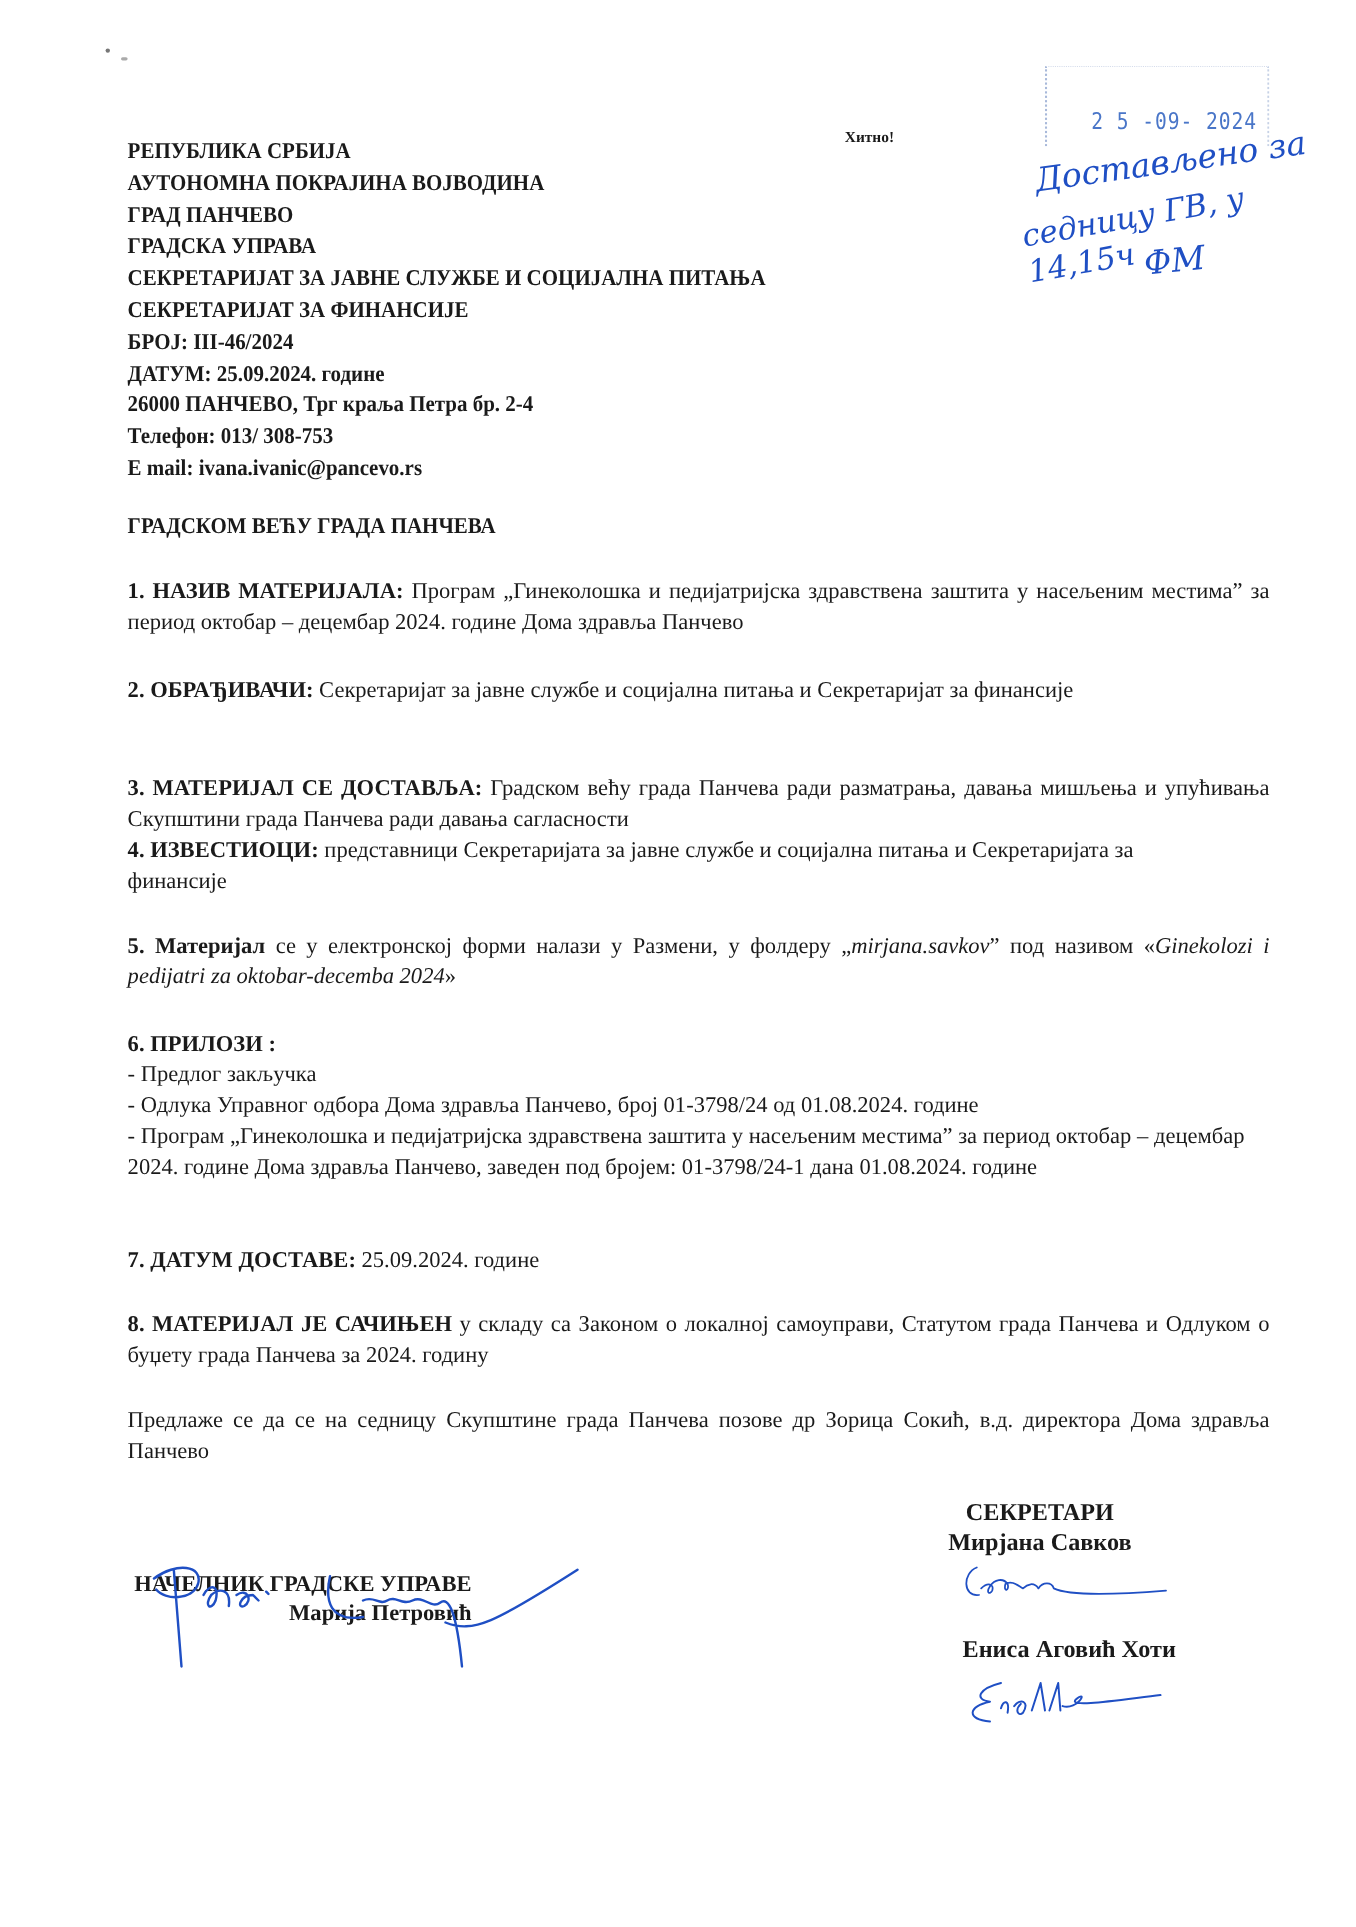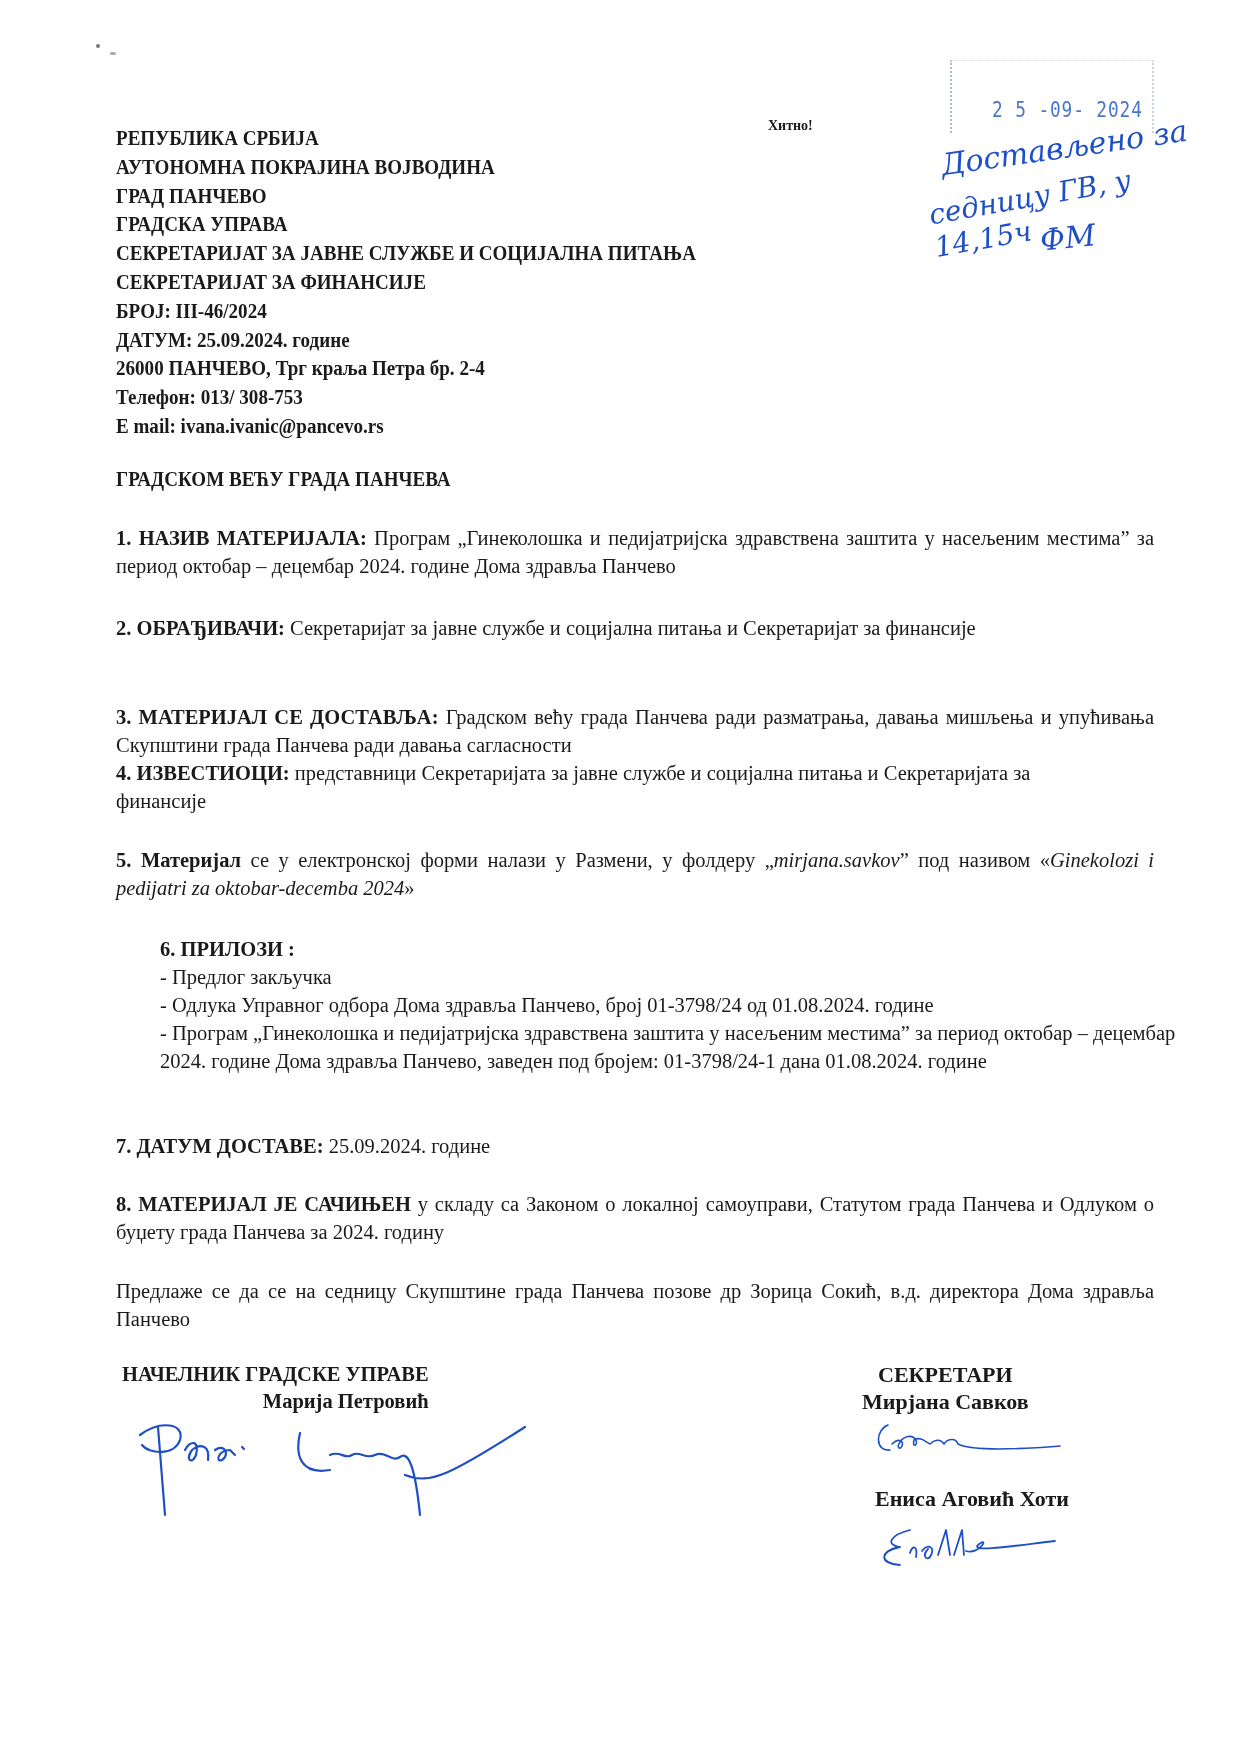--- a/index.html
+++ b/index.html
@@ -10,21 +10,21 @@
   }
   .abs { position: absolute; }
   .hdr { left: 116px; top: 124px; font-weight: bold; font-size: 20.5px; line-height: 28.8px; transform: scaleX(0.93); transform-origin: left top; }
   .hdr div { white-space: nowrap; }
   .urgent { left: 768px; top: 118px; font-weight: bold; font-size: 14px; }
   .addressee { left: 116px; top: 468px; font-weight: bold; font-size: 20.5px; transform: scaleX(0.93); transform-origin: left top; white-space: nowrap; }
   .sec { left: 116px; width: 1038px; font-size: 20.5px; line-height: 28px; text-align: justify; }
   .sec b { font-weight: bold; }
   .sec i { font-style: italic; }
   .list-item { white-space: nowrap; }
-  .sig-left { left: 122px; top: 1361px; font-weight: bold; font-size: 20.5px; line-height: 27px; }
+  .sig-left { left: 122px; top: 1427px; font-weight: bold; font-size: 20.5px; line-height: 27px; }
   .sig-left .name { padding-left: 70px; text-align: right; }
   .sig-right { left: 862px; top: 1361px; font-weight: bold; font-size: 22px; line-height: 27px; }
   .sig-right .title { padding-left: 16px; }
   .sig-right .name2 { margin-top: 70px; margin-left: 13px; }
   svg.ink { position: absolute; overflow: visible; }
   .ink path { fill: none; stroke: #1f4fc4; stroke-linecap: round; stroke-linejoin: round; }
   .stamp-box { left: 950px; top: 60px; width: 200px; height: 72px; border-left: 2px dotted #a8b9da; border-right: 2px dotted #c7d2e6; border-top: 1px dotted #d5dceb; }
   .stamp-date { left: 992px; top: 98px; font-family: "DejaVu Sans Mono", monospace; color: #4a76c8; font-size: 21px; letter-spacing: 1px; transform: scaleX(0.85); transform-origin: left top; }
   .hand { position: absolute; font-family: "DejaVu Serif", serif; font-style: italic; color: #1f4fc4; }
 </style>
@@ -67,21 +67,21 @@
 </div>
 
 <div class="abs sec" style="top:759px;width:1000px;text-align:left;">
   <b>4. ИЗВЕСТИОЦИ:</b><span> представници Секретаријата за јавне службе и социјална питања и Секретаријата за финансије</span>
 </div>
 
 <div class="abs sec" style="top:846px;">
   <b>5. </b><b>Материјал</b><span> се у електронској форми налази у Размени, у фолдеру „</span><i>mirjana.savkov</i><span>” под називом «</span><i>Ginekolozi i pedijatri za oktobar-decemba 2024</i><span>»</span>
 </div>
 
-<div class="abs sec" style="top:935px;text-align:left;width:1045px;margin-left:44px;">
+<div class="abs sec" style="top:935px;text-align:left;width:1045px;">
   <b>6. ПРИЛОЗИ :</b>
   <div class="list-item"> -  Предлог закључка</div>
   <div class="list-item"> -  Одлука Управног одбора Дома здравља Панчево, број 01-3798/24 од 01.08.2024. године</div>
   <div> -  Програм „Гинеколошка и педијатријска здравствена заштита у насељеним  местима” за период октобар – децембар 2024. године Дома здравља Панчево, заведен под бројем: 01-3798/24-1 дана 01.08.2024. године</div>
 </div>
 
 <div class="abs sec" style="top:1132px;">
   <b>7. ДАТУМ ДОСТАВЕ:</b><span> 25.09.2024. године</span>
 </div>
 

